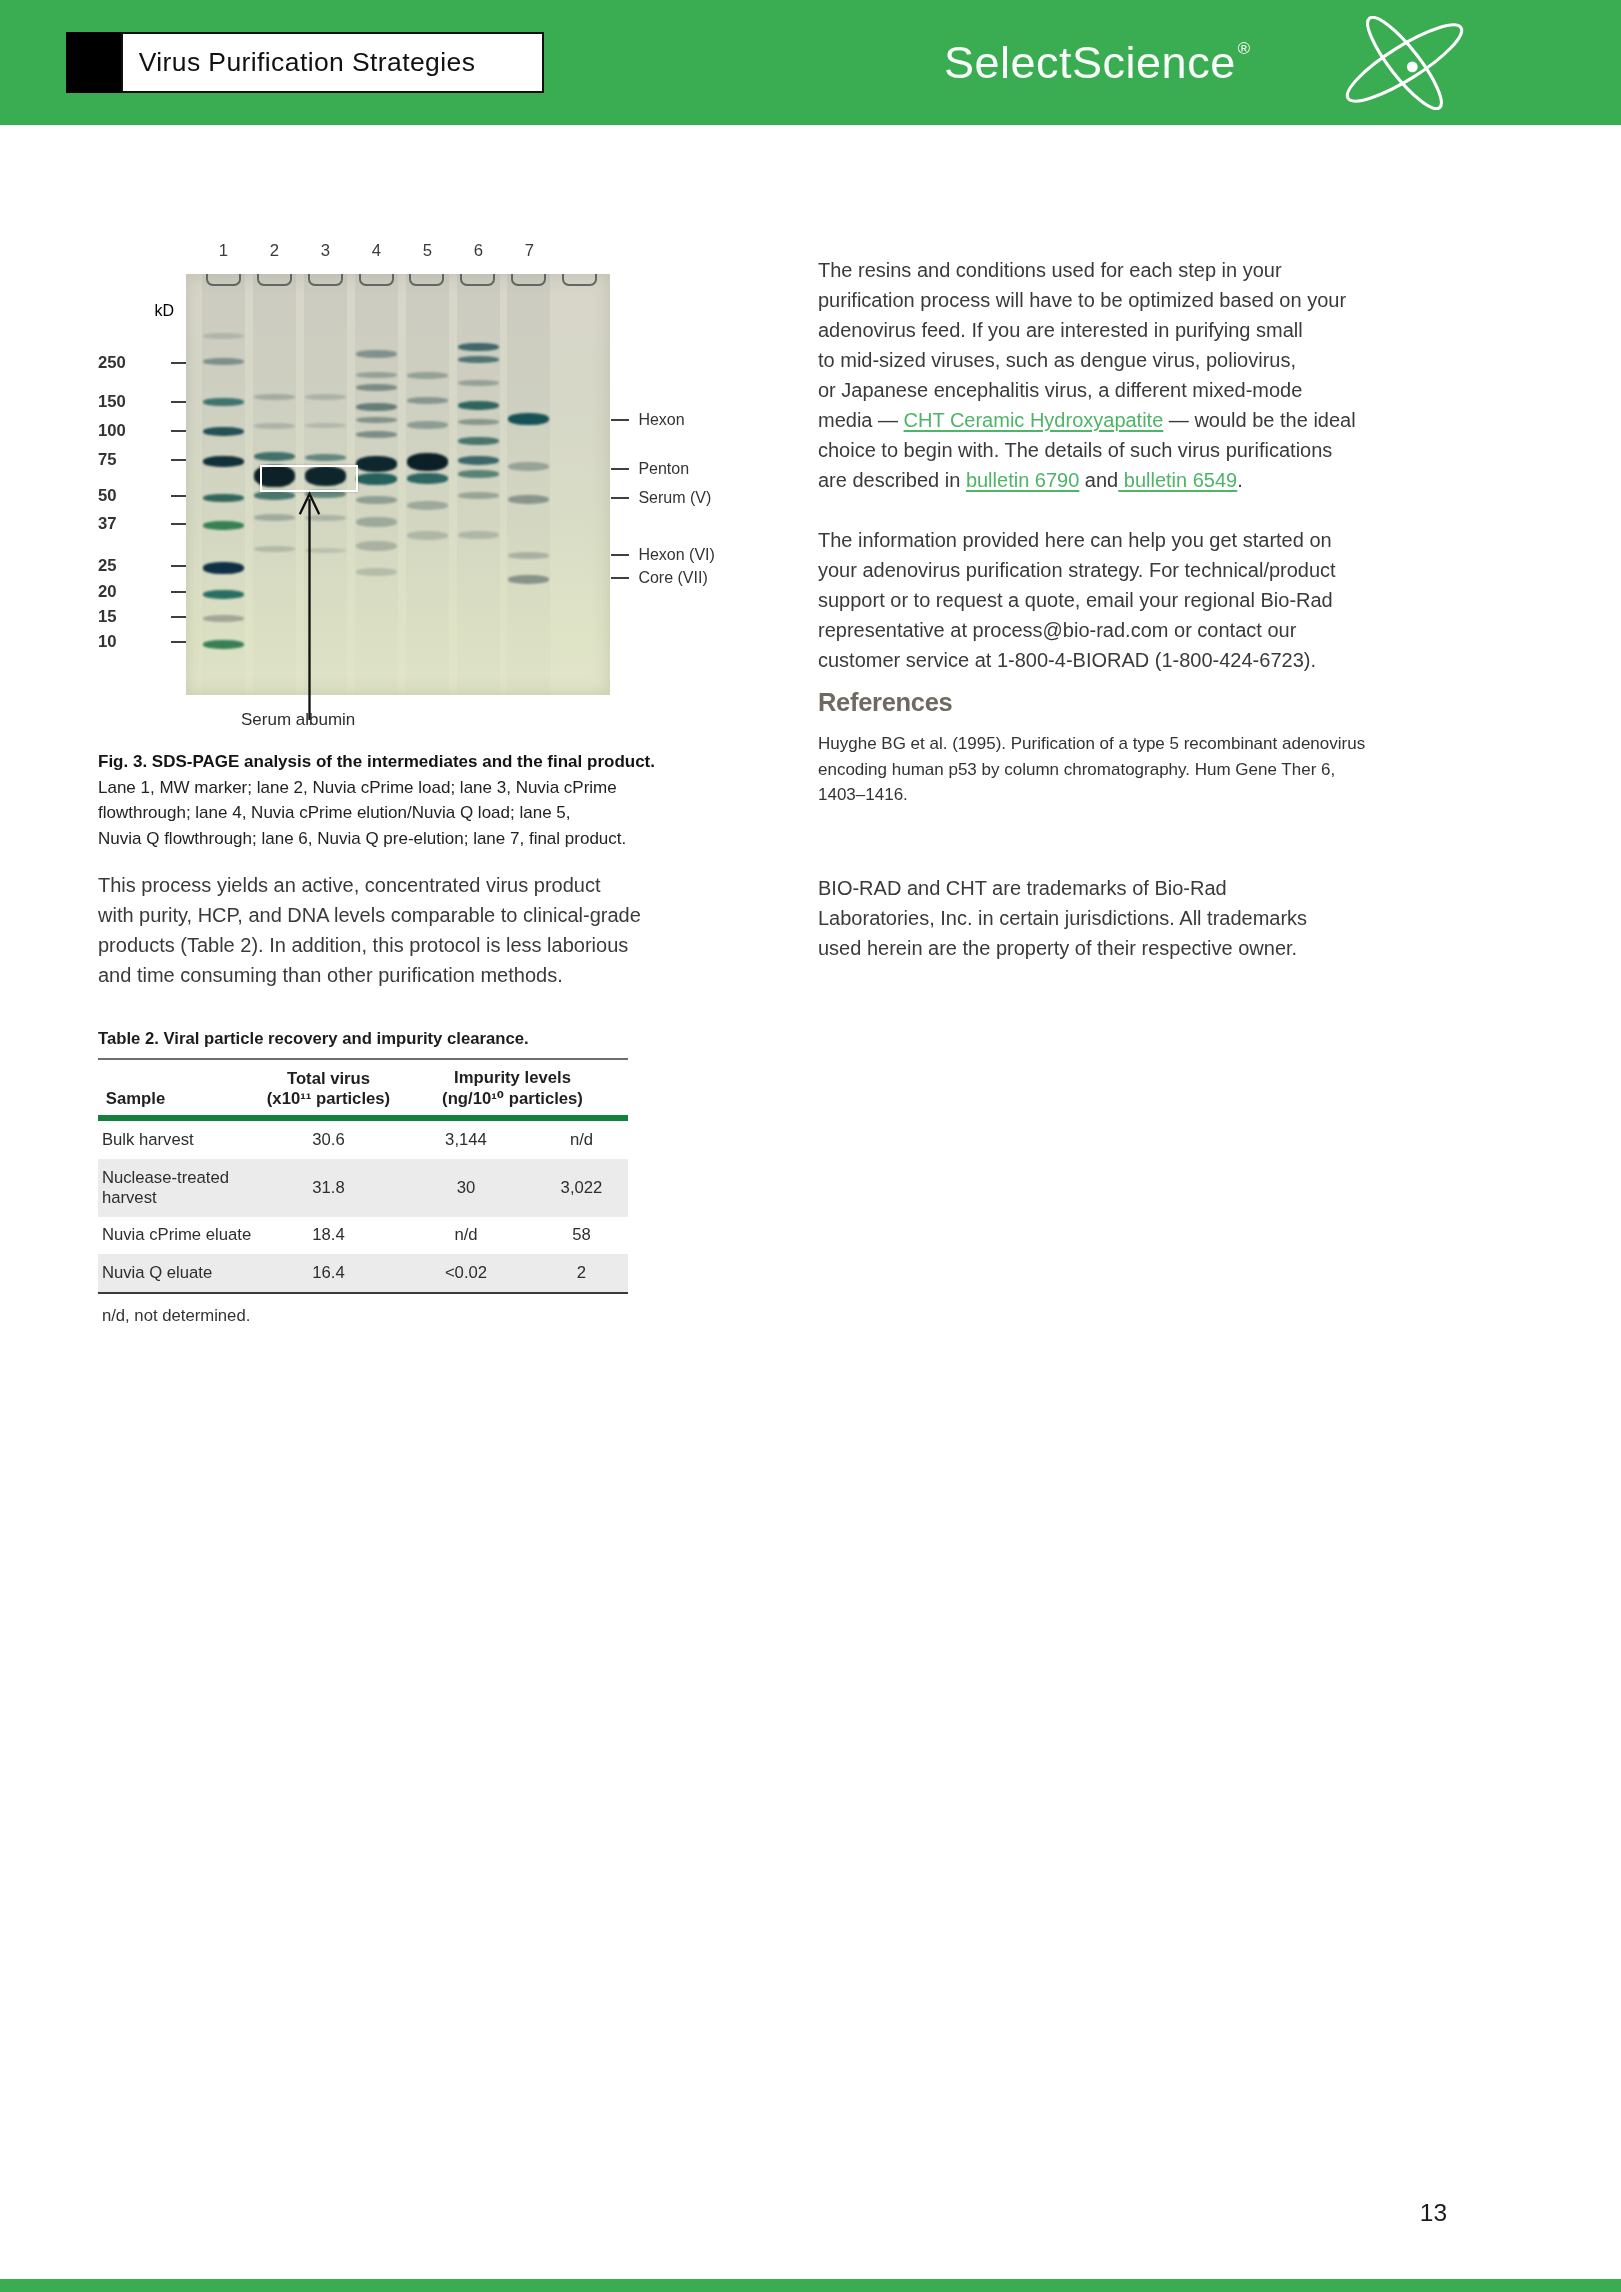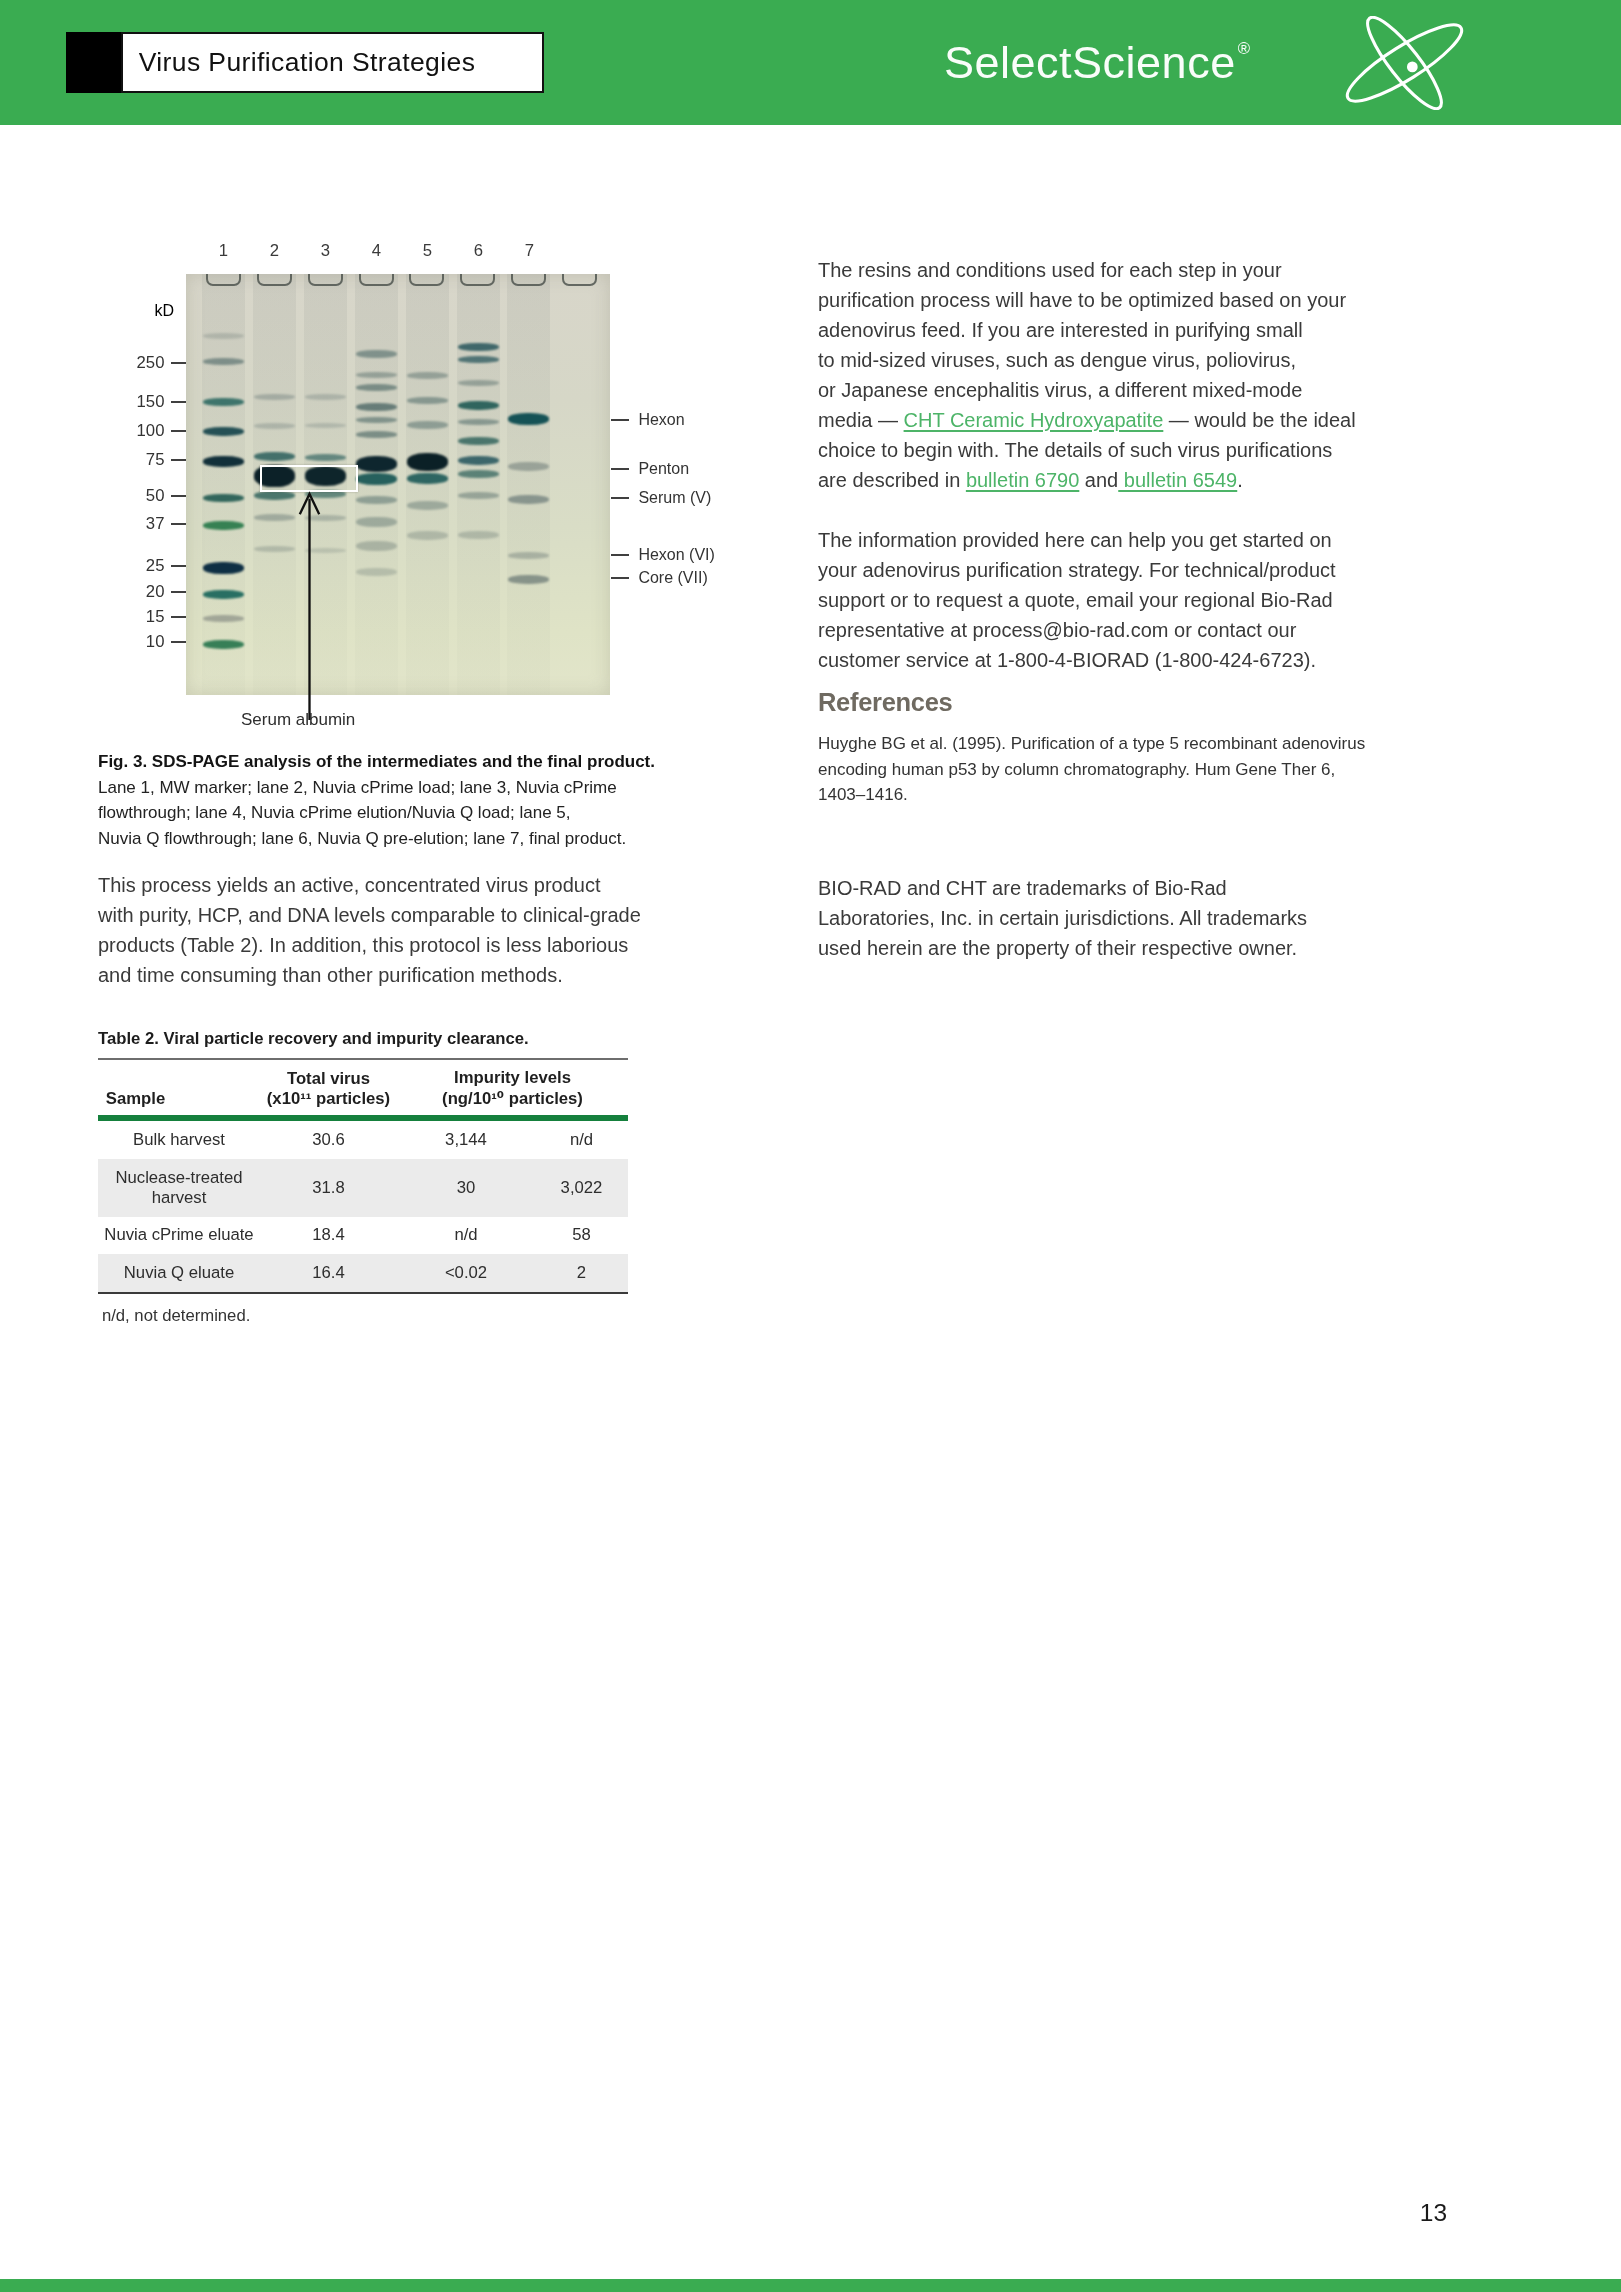--- a/index.html
+++ b/index.html
@@ -29,21 +29,21 @@
     background:linear-gradient(180deg,#d8d6ca 0%,#d6d7c7 30%,#d9ddc6 60%,#dfe3c6 85%,#e2e5ca 100%);
     box-shadow:inset 0 0 17.6px rgba(120,120,100,.25);
   }
   .lane{position:absolute;top:0;bottom:0;width:43px;
     background:linear-gradient(180deg,rgba(140,146,140,.16),rgba(140,146,140,.09) 45%,rgba(160,170,148,.05));}
   .well{position:absolute;top:-2.9px;height:14.7px;width:35px;border:2.9px solid rgba(72,78,73,.8);
     border-top:none;border-radius:0 0 6.9px 6.9px;box-sizing:border-box;}
   .band{position:absolute;border-radius:45%;filter:blur(1.2px);}
   .kd{position:absolute;left:98px;top:302px;width:76px;text-align:right;font-size:16px;color:#000000;}
   .mw{position:absolute;left:98px;width:88px;height:19.6px;display:flex;align-items:center;font-size:16.7px;color:#333;}
-  .mw .lbl{flex:1;text-align:right;}
+  .mw .lbl{flex:1;text-align:left;font-weight:bold;}
   .mw .tick{width:14.7px;height:2px;background:#3f3f3f;margin-left:6.9px;}
   .anno{position:absolute;left:611px;height:19.6px;display:flex;align-items:center;font-size:16px;color:#333;}
   .anno .tick{width:17.6px;height:2px;background:#3f3f3f;margin-right:9.8px;}
   .hl-box{position:absolute;left:260px;top:465px;width:98px;height:26.5px;border:2.9px solid #fff;
     box-sizing:border-box;box-shadow:0 0 2px rgba(0,0,0,.25);}
   .arrow-svg{position:absolute;left:293px;top:486px;}
   .arrow-label{position:absolute;left:241px;top:710px;font-size:17px;color:#2e2e2e;}
   .caption{position:absolute;left:98px;top:749px;width:627px;font-size:17px;line-height:25.5px;color:#222;}
   .caption .cap-title{font-weight:bold;color:#141414;}
   .preline{white-space:pre-line;}
@@ -62,21 +62,21 @@
   table.t2{border-collapse:collapse;width:530px;table-layout:fixed;border-top:2px solid #6e6e6e;font-size:16.7px;color:#2e2e2e;}
   table.t2 col.c-sample{width:162px;} table.t2 col.c-total{width:137px;}
   table.t2 col.c-dna{width:138px;} table.t2 col.c-hcp{width:93px;}
   table.t2 th{font-weight:bold;color:#1f1f1f;}
   tr.hband1 th{border-bottom:6px solid #15803d;padding:7.8px 3.9px 6.9px;}
   tr.hband1 th.th-sample{text-align:left;vertical-align:bottom;padding-left:7.8px;}
   tr.hband1 th.th-total,tr.hband1 th.th-imp{text-align:center;vertical-align:bottom;}
   tr.hband2 th{padding:7.8px 3.9px 6.9px;}
   tr.hband2 th.th-dna,tr.hband2 th.th-hcp{text-align:center;border-bottom:2px solid #9c9c9c;}
   table.t2 td{padding:8.8px 3.9px;}
-  td.c-sample{text-align:center;padding-left:7.8px;}
+  td.c-sample{text-align:left;padding-left:7.8px;}
   td.c-total,td.c-dna,td.c-hcp{text-align:center;}
   tr.shade td{background:#ebebeb;}
   tr.lastrow td{border-bottom:2.5px solid #3a3a3a;}
   .tbl-foot{font-size:16.7px;color:#333;margin-top:11.8px;padding-left:3.9px;}
   
   .page-num{position:absolute;left:1404px;top:2199px;width:59px;text-align:center;font-size:24.5px;color:#1a1a1a;}
   .footer-bar{position:absolute;left:0;bottom:0;width:1621px;height:13.7px;background:#3aac51;}
 </style>
 </head>
 <body>

